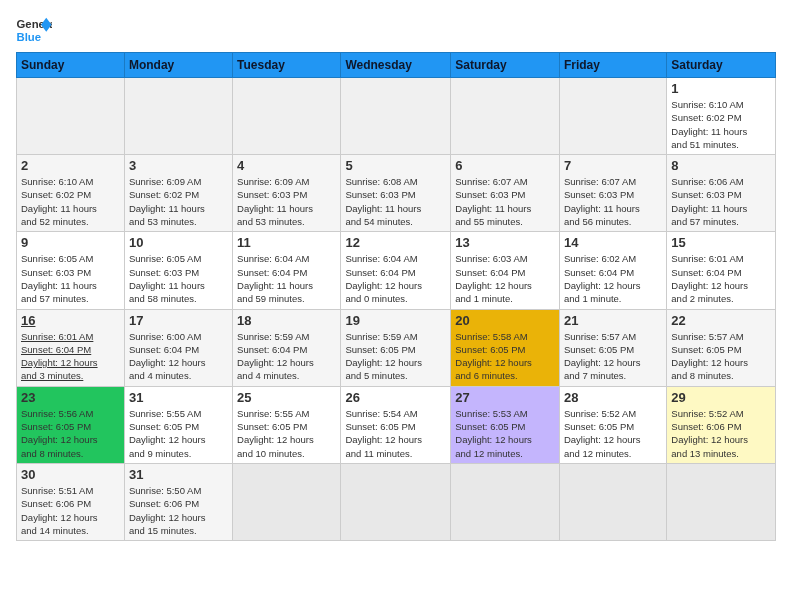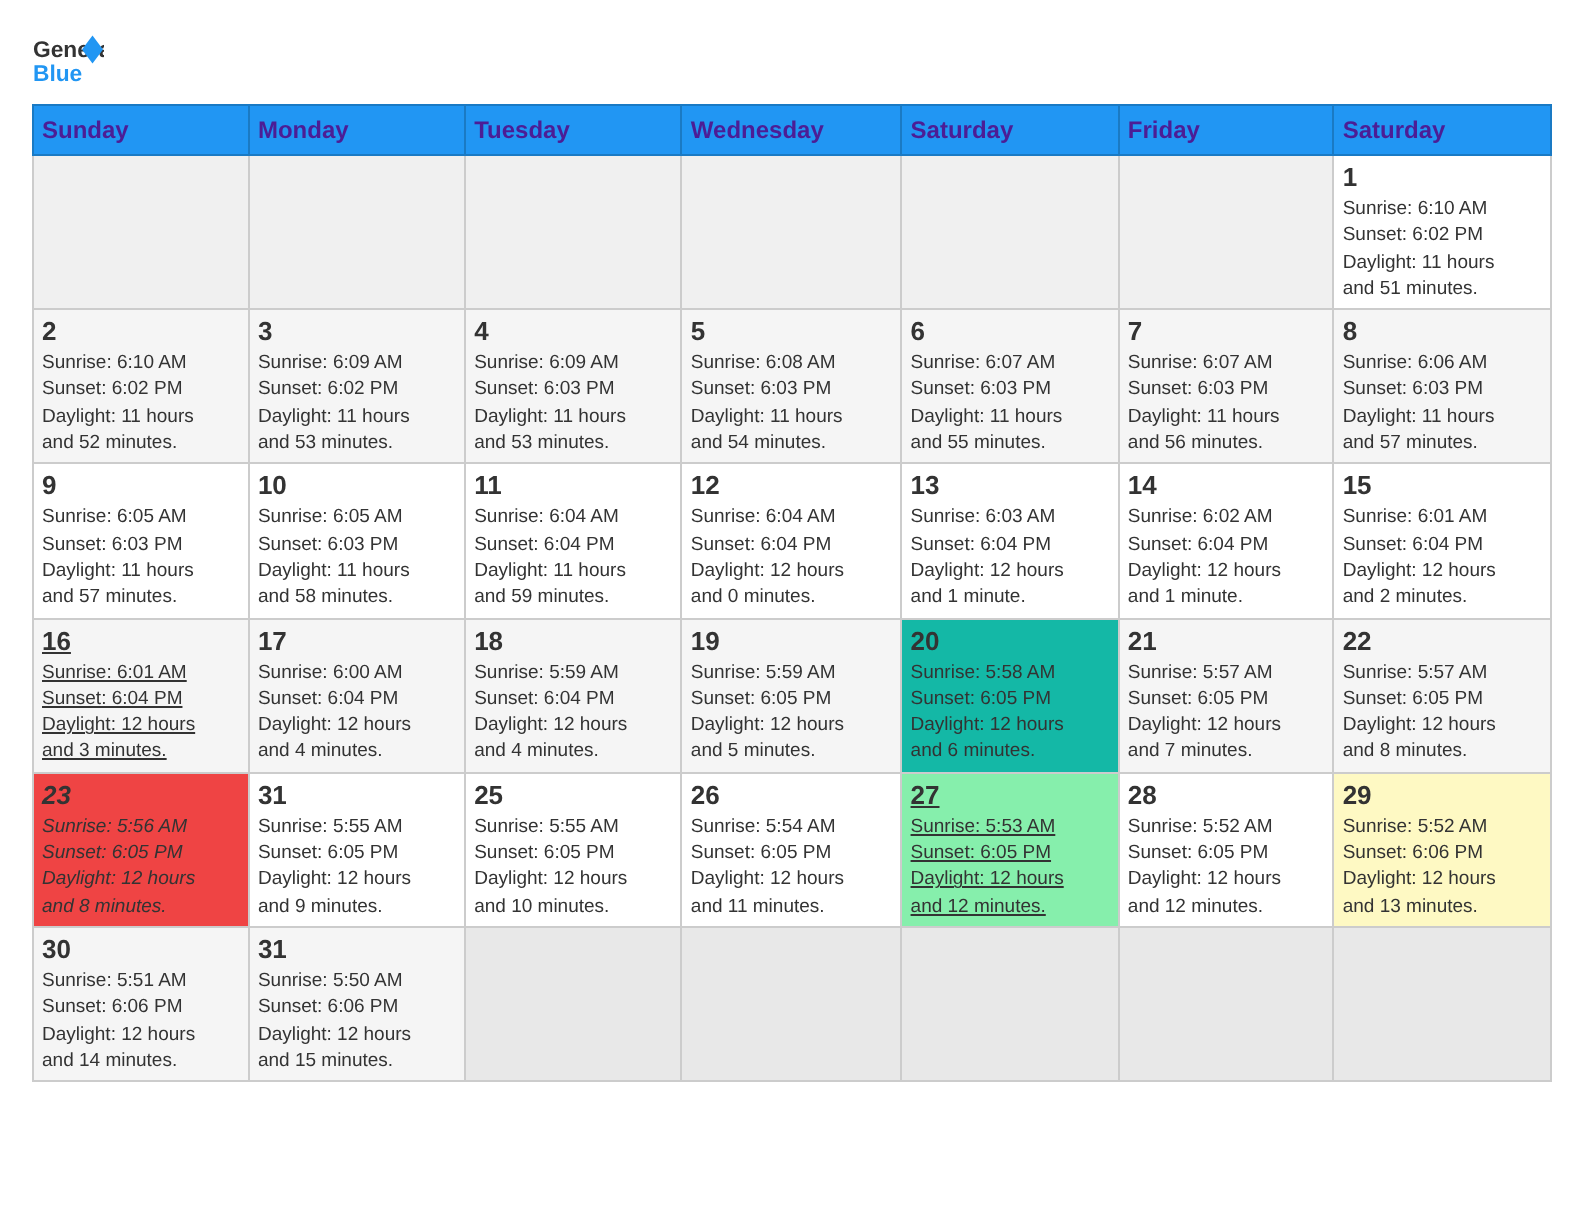--- a/index.html
+++ b/index.html
@@ -37,21 +37,21 @@
       font-size: 14px;
       color: #555;
     }
     .calendar {
       width: 100%;
       border-collapse: collapse;
       border: 1px solid #ccc;
     }
     .calendar th {
       background: #2196F3;
-      color: #4c1d95;
+      color: #0f172a;
       font-size: 12px;
       font-weight: bold;
       padding: 5px 4px;
       text-align: left;
       border: 1px solid #1a7ac4;
     }
     .calendar td {
       vertical-align: top;
       border: 1px solid #ccc;
       padding: 3px 4px;
@@ -246,21 +246,21 @@
 Daylight: 12 hours
 and 4 minutes.</div>
         </td>
         <td style="background: rgb(245, 245, 245); margin-top: 16px;">
           <span class="day-number">19</span>
           <div class="day-info" style="white-space: pre-line;">Sunrise: 5:59 AM
 Sunset: 6:05 PM
 Daylight: 12 hours
 and 5 minutes.</div>
         </td>
-        <td style="background: #14b8a6;">
+        <td style="background: #eab308;">
           <span class="day-number">20</span>
           <div class="day-info" style="white-space: pre-line;">Sunrise: 5:58 AM
 Sunset: 6:05 PM
 Daylight: 12 hours
 and 6 minutes.</div>
         </td>
         <td style="background: rgb(245, 245, 245);">
           <span class="day-number">21</span>
           <div class="day-info" style="white-space: pre-line;">Sunrise: 5:57 AM
 Sunset: 6:05 PM
@@ -269,21 +269,21 @@
         </td>
         <td style="background: rgb(245, 245, 245);">
           <span class="day-number">22</span>
           <div class="day-info" style="white-space: pre-line;">Sunrise: 5:57 AM
 Sunset: 6:05 PM
 Daylight: 12 hours
 and 8 minutes.</div>
         </td>
       </tr>
       <tr>
-        <td style="background: #ef4444; font-style: italic;">
+        <td style="background: #22c55e;">
           <span class="day-number">23</span>
           <div class="day-info" style="white-space: pre-line;">Sunrise: 5:56 AM
 Sunset: 6:05 PM
 Daylight: 12 hours
 and 8 minutes.</div>
         </td>
         <td style="background: rgb(255, 255, 255);">
           <span class="day-number">31</span>
           <div class="day-info" style="white-space: pre-line;">Sunrise: 5:55 AM
 Sunset: 6:05 PM
@@ -297,21 +297,21 @@
 Daylight: 12 hours
 and 10 minutes.</div>
         </td>
         <td style="background: rgb(255, 255, 255);">
           <span class="day-number">26</span>
           <div class="day-info" style="white-space: pre-line;">Sunrise: 5:54 AM
 Sunset: 6:05 PM
 Daylight: 12 hours
 and 11 minutes.</div>
         </td>
-        <td style="background: #86efac; text-decoration: underline;">
+        <td style="background: #c4b5fd;">
           <span class="day-number">27</span>
           <div class="day-info" style="white-space: pre-line;">Sunrise: 5:53 AM
 Sunset: 6:05 PM
 Daylight: 12 hours
 and 12 minutes.</div>
         </td>
         <td style="background: rgb(255, 255, 255);">
           <span class="day-number">28</span>
           <div class="day-info" style="white-space: pre-line;">Sunrise: 5:52 AM
 Sunset: 6:05 PM

